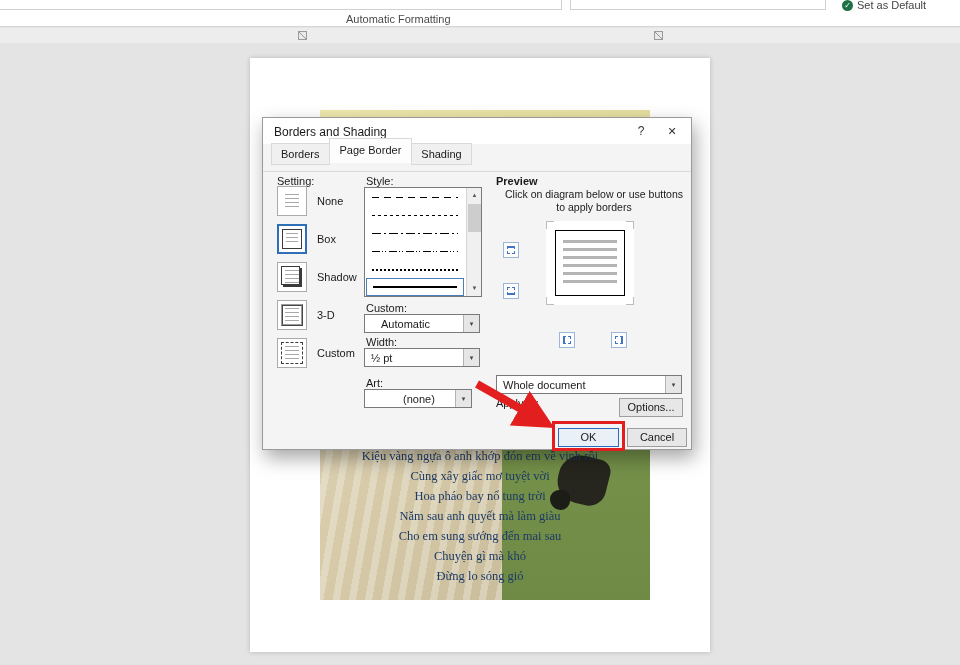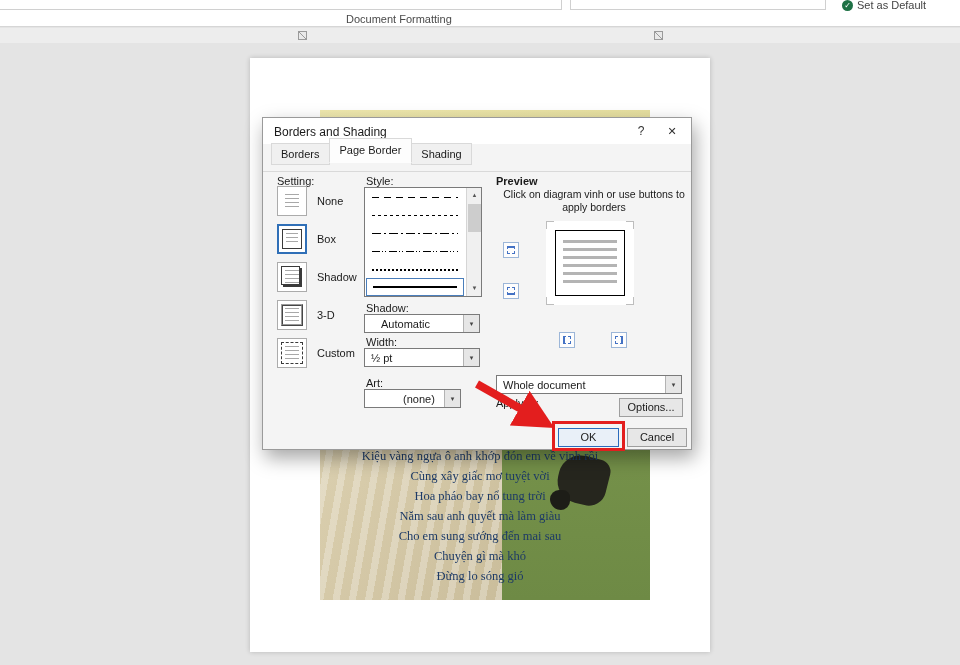--- a/index.html
+++ b/index.html
@@ -89,21 +89,21 @@
   .sarrow.up { top:0; } .sarrow.down { bottom:0; }
   .sthumb { position:absolute; left:1px; top:16px; width:13px; height:28px; background:#cdcdcd; }
 
   
   .combo { position:absolute; background:#fff; border:1px solid #7a7a7a; height:19px; }
   .combo .val { position:absolute; left:6px; top:3px; white-space:nowrap; }
   .combo .btn { position:absolute; right:0; top:0; bottom:0; width:16px; background:#e6e6e6; border-left:1px solid #b3b3b3;
                 text-align:center; font-size:7px; line-height:17px; color:#444; }
   .cb-color { left:101px; top:196px; width:116px; } .cb-color .val{ left:16px; }
   .cb-width { left:101px; top:230px; width:116px; }
-  .cb-art   { left:101px; top:271px; width:97px; } .cb-art .val{ left:38px; }
+  .cb-art   { left:101px; top:271px; width:108px; } .cb-art .val{ left:38px; }
   .cb-apply { left:233px; top:257px; width:186px; }
 
   
   .preview-hint { position:absolute; left:240px; top:70px; width:182px; text-align:center; font-size:10.5px; line-height:13px; color:#1a1a1a; }
   .preview-box { position:absolute; left:283px; top:103px; width:88px; height:84px; background:#fff; }
   .corner { position:absolute; width:8px; height:8px; }
   .c-tl { left:0; top:0; border-left:1px solid #bdbdbd; border-top:1px solid #bdbdbd; }
   .c-tr { right:0; top:0; border-right:1px solid #bdbdbd; border-top:1px solid #bdbdbd; }
   .c-bl { left:0; bottom:0; border-left:1px solid #bdbdbd; border-bottom:1px solid #bdbdbd; }
   .c-br { right:0; bottom:0; border-right:1px solid #bdbdbd; border-bottom:1px solid #bdbdbd; }
@@ -126,21 +126,21 @@
   
   .red-rect { position:absolute; left:289px; top:303px; width:73px; height:30px; border:3px solid #e31e1e; z-index:40; pointer-events:none; }
   .arrow-svg { position:absolute; inset:0; z-index:39; pointer-events:none; }
 </style>
 </head>
 <body>
 
 <div class="topbar">
   <div class="remnant r1"></div>
   <div class="remnant r2"></div>
-  <div class="grp-label">Document Formatting</div>
+  <div class="grp-label">Automatic Formatting</div>
   <div class="set-default">
     <span class="sd-icon">✓</span>
     <span>Set as Default</span>
   </div>
 </div>
 
 <div class="ruler-band"></div>
 <div class="ruler">2 · 1 ·  · 1 · 1 · 2 · 3 · 4 · 5 · 6 · 7 · 8 · 9 · 10 · 11 · 12 · 13 · 14 · 15 · 16 · 17 · 18 · 19</div>
 <div class="indent-marker left"></div>
 <div class="indent-marker right"></div>
@@ -239,40 +239,40 @@
     <div class="srow selected">
         <div class="line l-solid"></div>
       </div>
     <div class="sscroll">
       <div class="sarrow up">▲</div>
       <div class="sthumb"></div>
       <div class="sarrow down">▼</div>
     </div>
   </div>
 
-  <div class="lbl" style="left:103px; top:184px;">Shadow:</div>
+  <div class="lbl" style="left:103px; top:184px;">Custom:</div>
   <div class="combo cb-color">
     <span class="val">Automatic</span>
     <span class="btn">▾</span>
   </div>
 
   <div class="lbl" style="left:103px; top:218px;">Width:</div>
   <div class="combo cb-width">
     <span class="val">½ pt</span>
     <span class="btn">▾</span>
   </div>
 
   <div class="lbl" style="left:103px; top:259px;">Art:</div>
   <div class="combo cb-art">
     <span class="val">(none)</span>
     <span class="btn">▾</span>
   </div>
 
   <div class="lbl" style="left:233px; top:57px;font-weight:bold;">Preview</div>
-  <div class="preview-hint">Click on diagram vinh or use buttons to apply borders</div>
+  <div class="preview-hint">Click on diagram below or use buttons to apply borders</div>
 
   <div class="preview-box">
     <div class="corner c-tl"></div>
     <div class="corner c-tr"></div>
     <div class="corner c-bl"></div>
     <div class="corner c-br"></div>
     <div class="pv-border"></div>
     <div class="pv-text"></div>
   </div>
 

